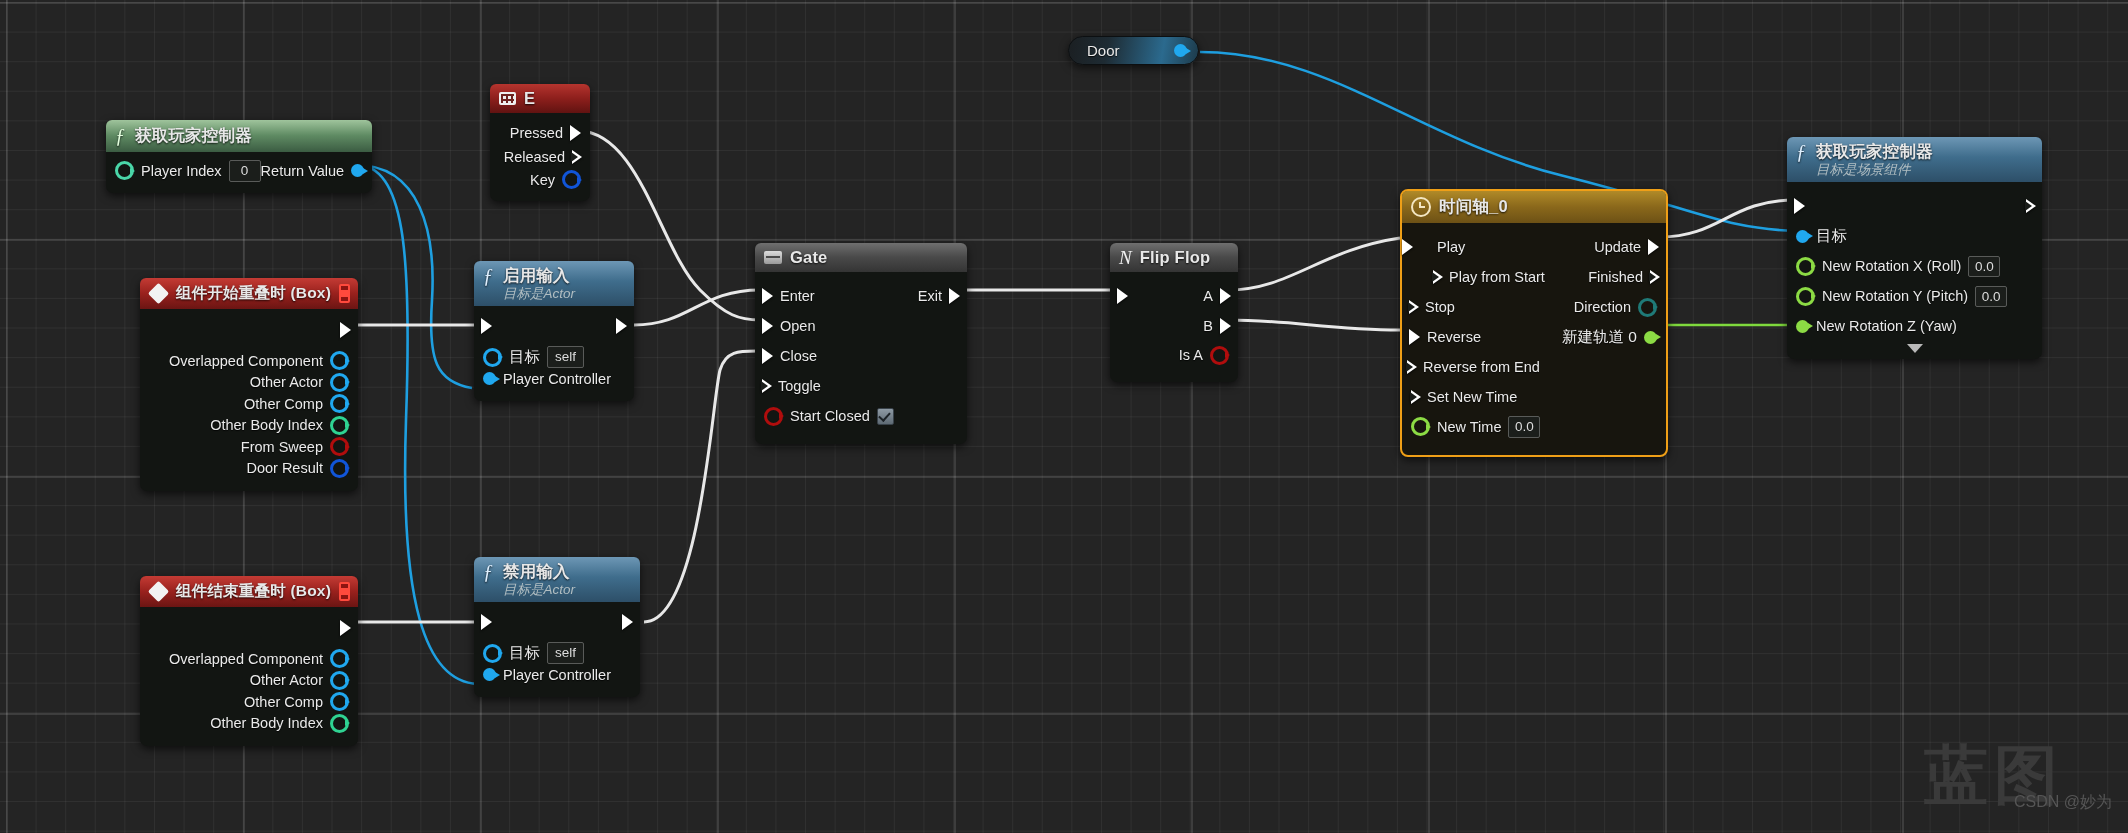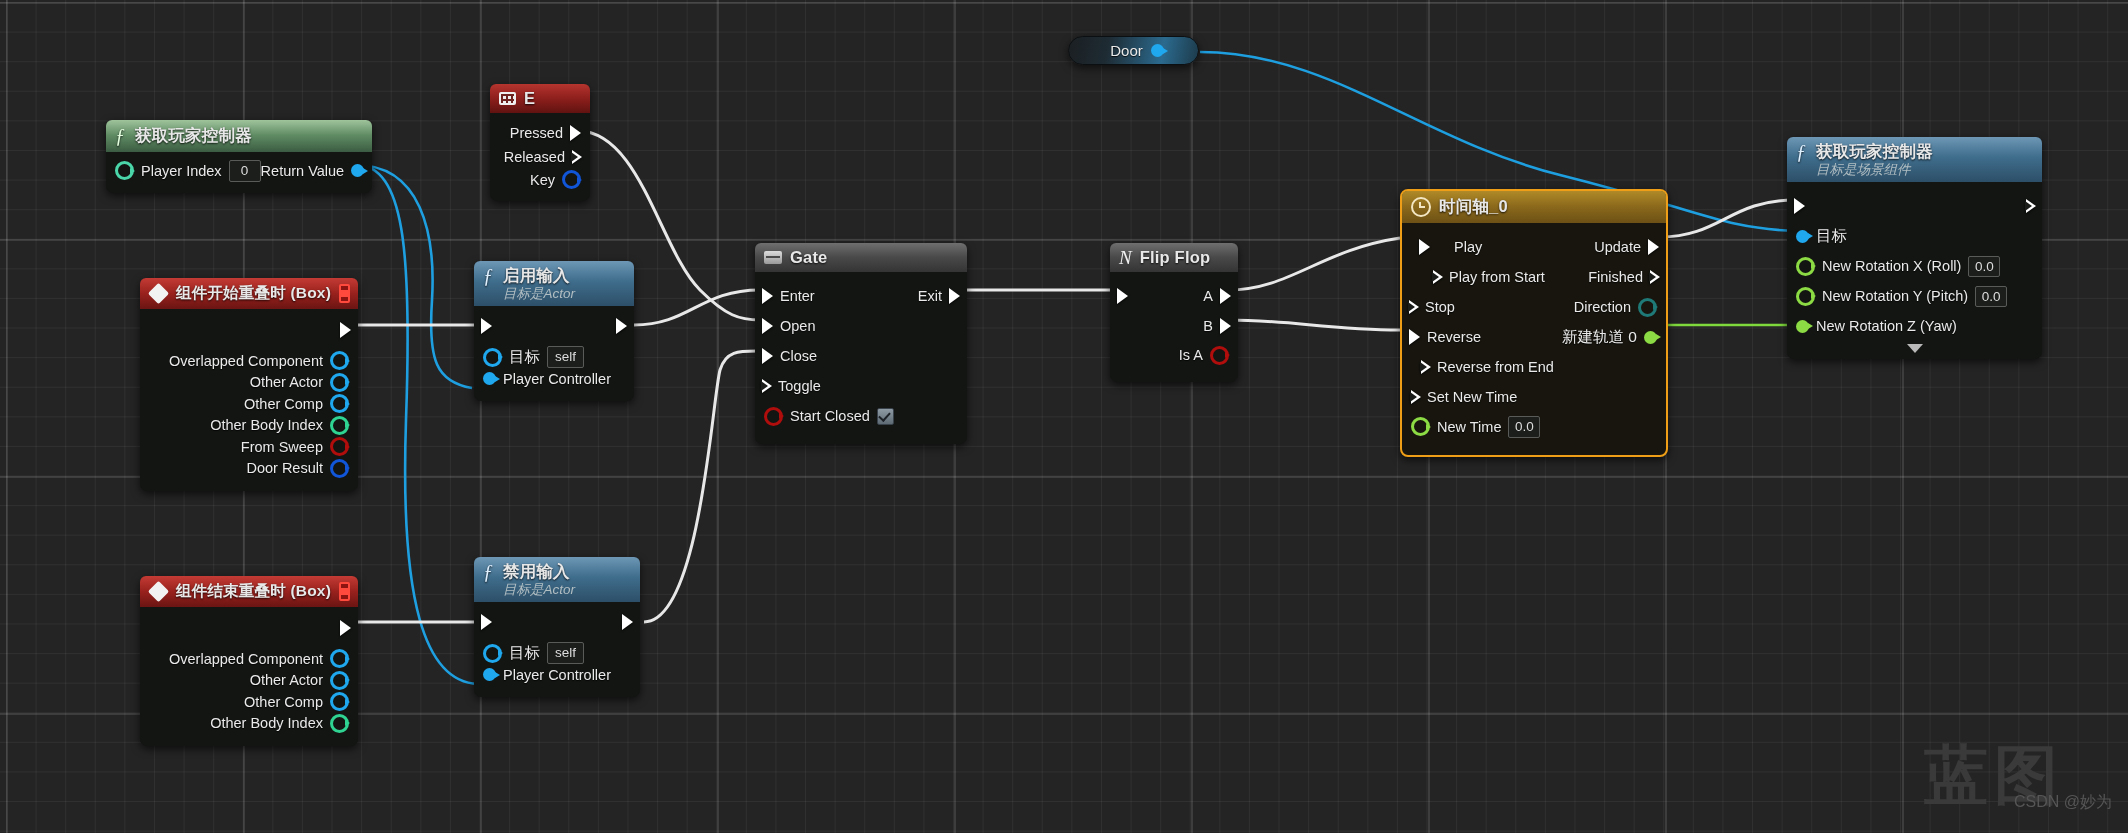--- a/index.html
+++ b/index.html
@@ -141,21 +141,21 @@
   .clockico::before{content:"";position:absolute;left:6.5px;top:7px;width:5px;height:2px;background:#f3e6c2;}
   .caret-down{ width:0;height:0;border-style:solid;border-width:9px 8px 0 8px;
                border-color:#b9b9b9 transparent transparent transparent; margin:3px auto 0 auto;}
 
   
   .tl-node { border:2px solid #ef9f17; border-radius:8px; background:#17150e; }
   .tl-node .hdr{ border-radius:5px 5px 0 0; }
 
   
   .bean {
-    position:absolute; display:flex; align-items:center; justify-content:center;
+    position:absolute; display:flex; align-items:center; justify-content:space-between;
     gap:8px; padding:5px 11px 5px 18px;
     border-radius:15px;
     background: linear-gradient(100deg, #1b1f22 0%, #1e2b33 30%, #2b6a8e 72%, #1d3a4a 100%);
     border:1px solid #0c0f11;
     box-shadow:0 3px 8px rgba(0,0,0,.6);
     font-size:15px; color:#f0f0f0;
   }
 
   
   .wm { position:absolute; right:14px; bottom:4px; width:190px; height:86px; }
@@ -498,21 +498,21 @@
 
   <div class="node tl-node" style="left:1400px; top:189px; width:264px;">
     <div class="hdr hdr-tl">
       <span class="ico">
           <i class="clockico"></i>
         </span>
       <span class="ttl">时间轴_0</span>
     </div>
     <div class="body" style="padding-top:9px;padding-bottom:13px;">
       <div class="row exec-row" style="height:30px;">
-        <span class="left" style="padding-left:17px;gap:24px;">
+        <span class="left" style="padding-left:0;gap:24px;">
           <span class="exec"></span>
           <span class="lbl">Play</span>
         </span>
         <span class="right" style="padding-right:7px;">
           <span class="lbl">Update</span>
           <span class="exec"></span>
         </span>
       </div>
       <div class="row exec-row" style="height:30px;margin-left:24px;">
         <span class="left" style="padding-left:7px;">
@@ -538,21 +538,21 @@
         <span class="left" style="padding-left:7px;">
           <span class="exec"></span>
           <span class="lbl">Reverse</span>
         </span>
         <span class="right">
           <span class="lbl cn">新建轨道 0</span>
           <span class="pin solid" style="--pc:#8cdb44"></span>
         </span>
       </div>
       <div class="row exec-row" style="height:30px;">
-        <span class="left" style="padding-left:19px;">
+        <span class="left" style="padding-left:5px;">
           <span class="exec hollow"></span>
           <span class="lbl">Reverse from End</span>
         </span>
       </div>
       <div class="row exec-row" style="height:30px;">
         <span class="left" style="">
           <span class="exec hollow"></span>
           <span class="lbl">Set New Time</span>
         </span>
       </div>

